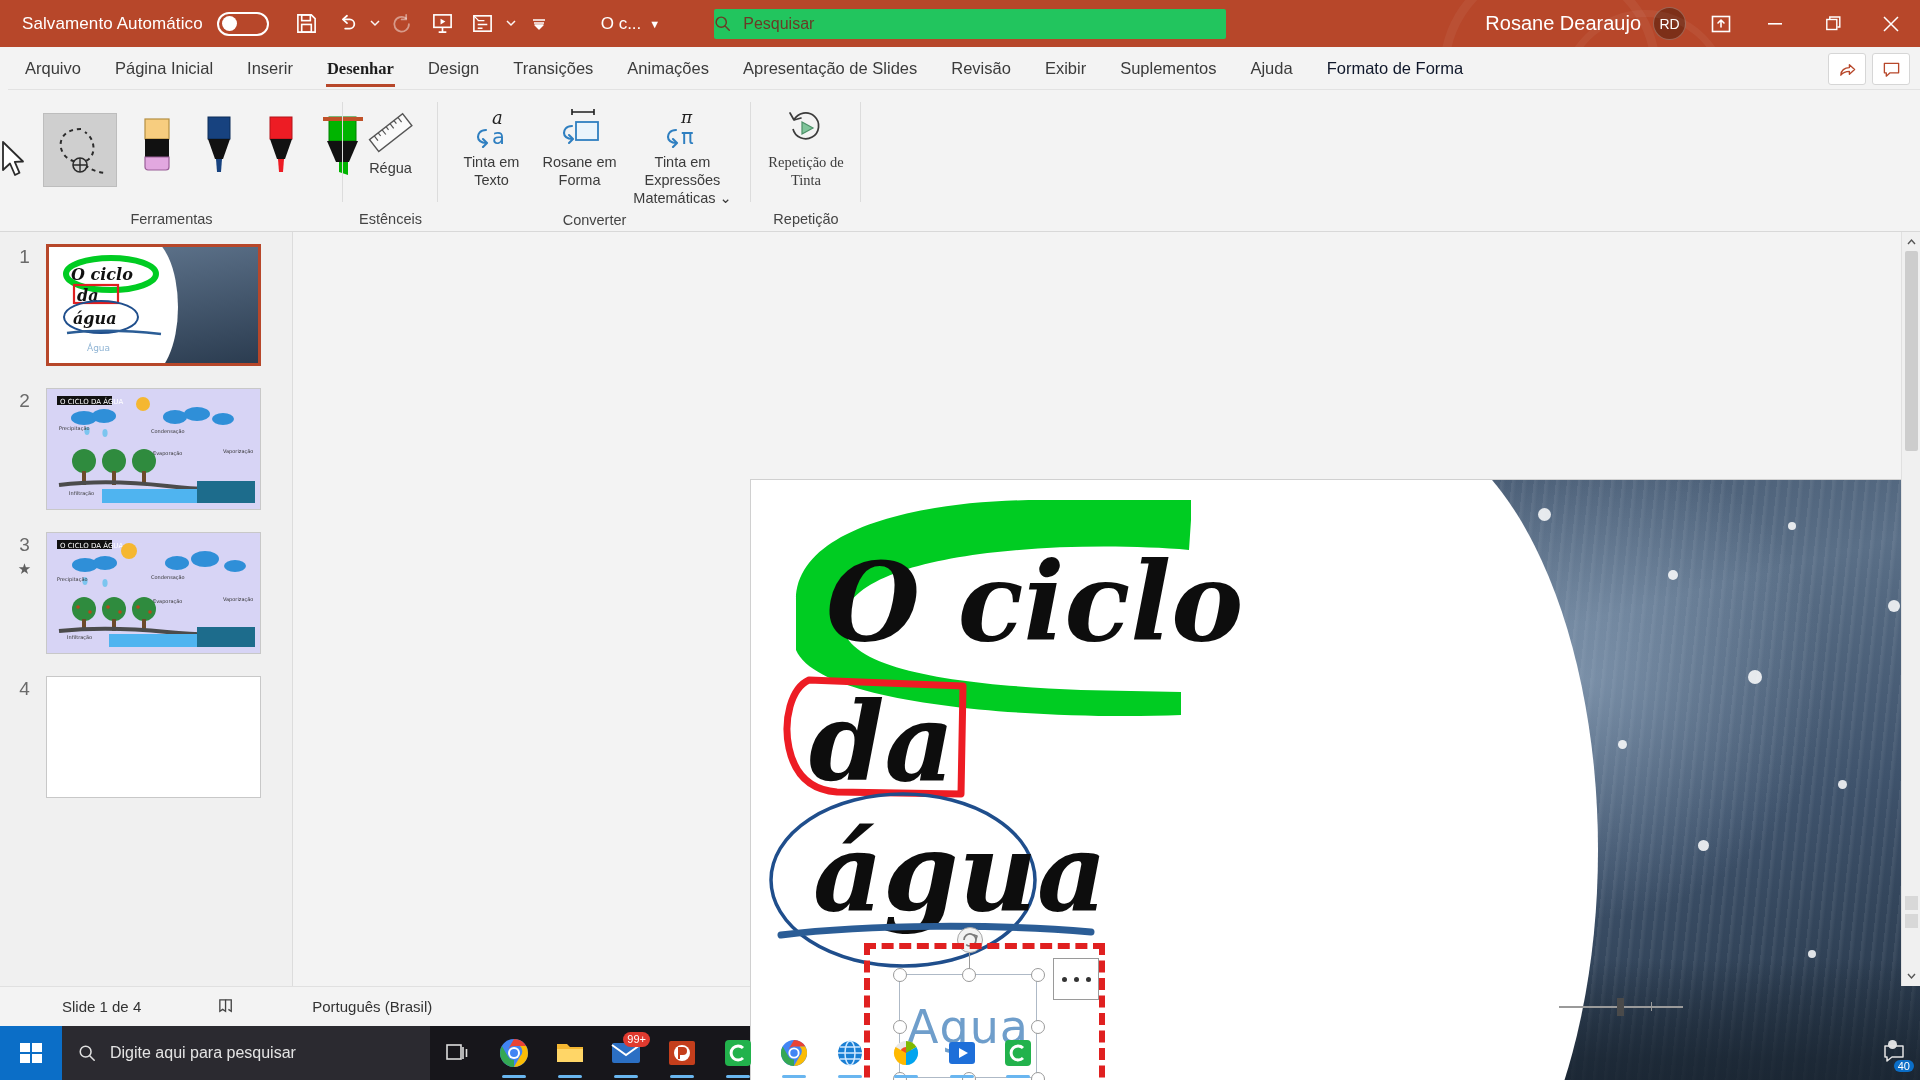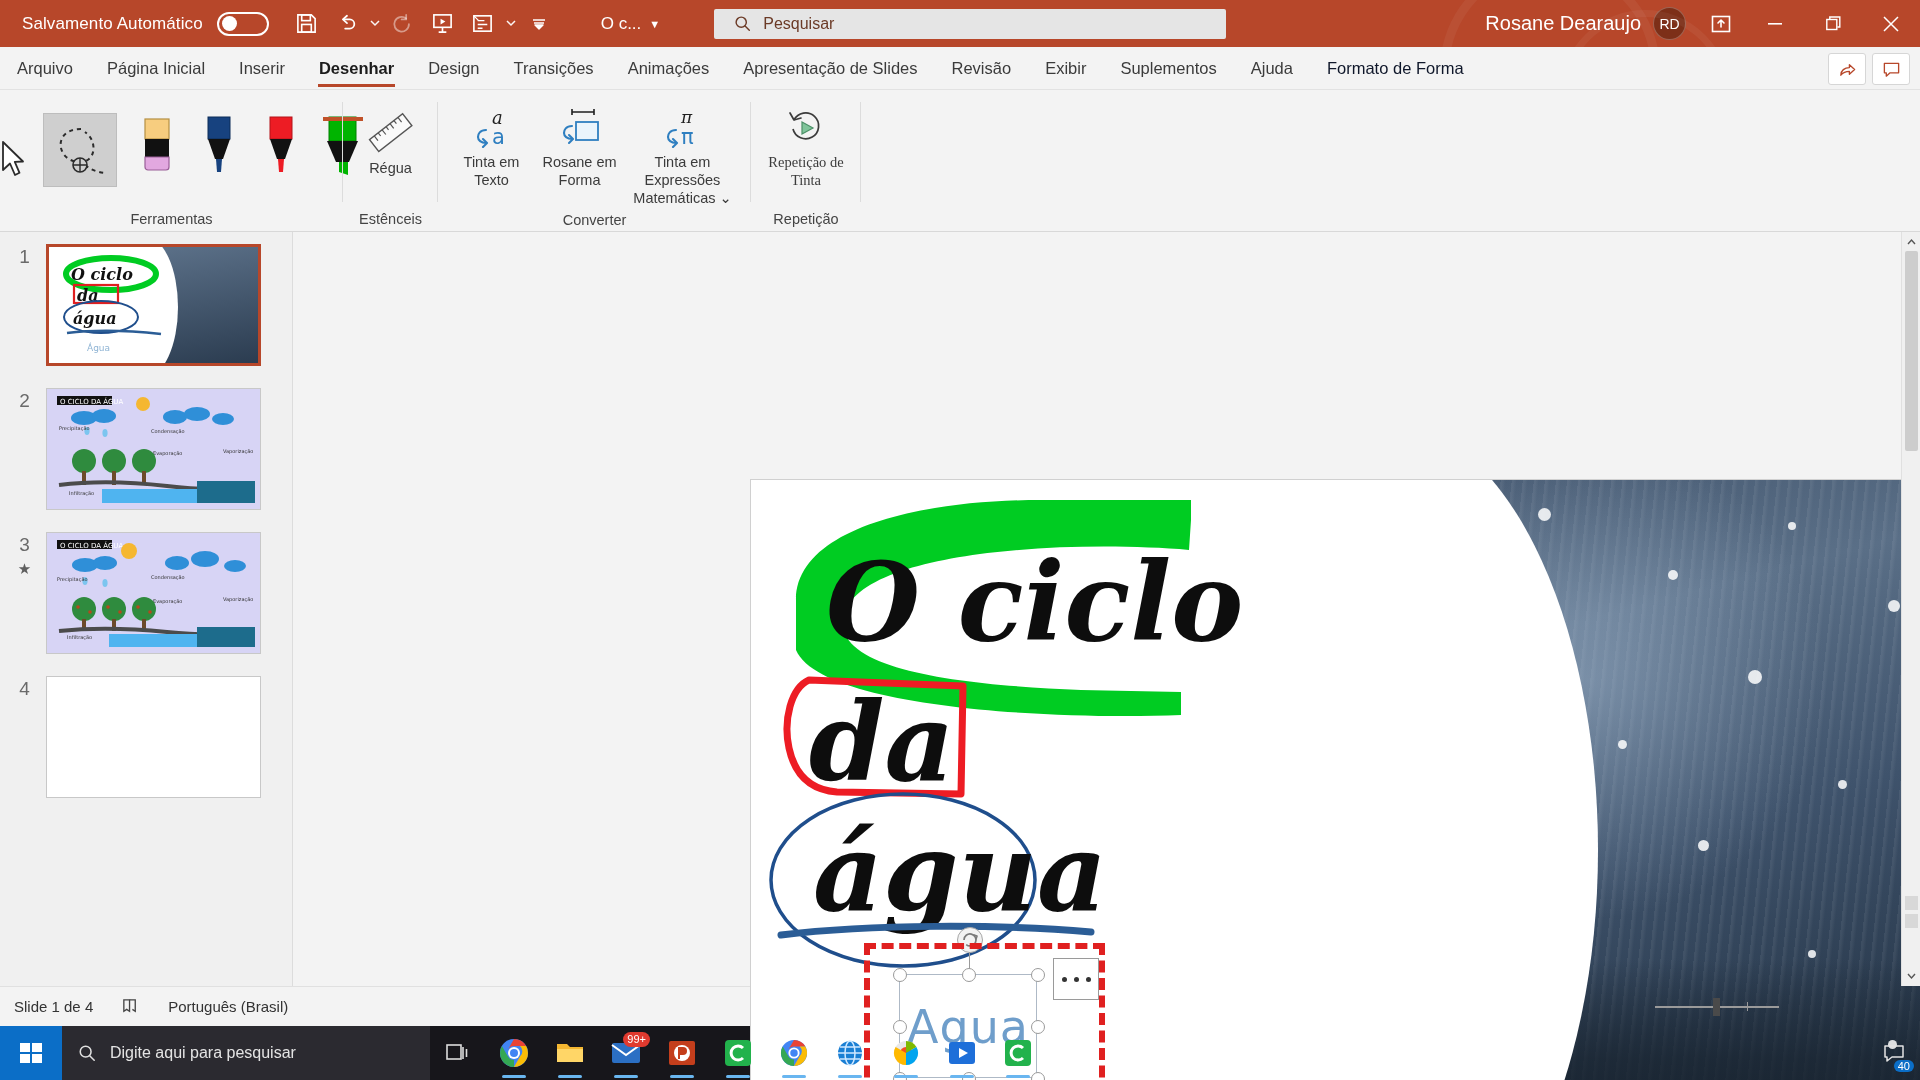--- a/index.html
+++ b/index.html
@@ -34,44 +34,44 @@
     width:40px;height:40px;display:flex;align-items:center;justify-content:center;
     flex:0 0 auto; position:relative;
   }
   .tb-btn svg{ display:block; }
   .tb-chev{ width:16px;height:40px;display:flex;align-items:center;justify-content:center;font-size:11px;opacity:.95;}
   .doc-title{
     margin-left:42px; font-size:17px; display:flex; align-items:center; gap:8px; white-space:nowrap;
   }
   .doc-title .cv{font-size:11px;}
   .searchbox{
-    margin-left:54px; width:512px; height:30px; background:#e5e5e5; border-radius:2px;
-    display:flex; align-items:center; padding:0 20px; gap:12px; color:#5a2a17;
+    margin-left:54px; width:512px; height:30px; background:#22c55e; border-radius:2px;
+    display:flex; align-items:center; padding:0 0; gap:12px; color:#5a2a17;
   }
   .searchbox .ph{ font-size:16px; color:#6b3a26; }
   .spacer{ flex:1 1 auto; }
   .user-name{ font-size:20px; white-space:nowrap; }
   .avatar{
     width:33px;height:33px;border-radius:50%;background:#7d2f18;color:#fff;
     display:flex;align-items:center;justify-content:center;font-size:14px;margin:0 10px 0 12px;
     border:1px solid rgba(255,255,255,.25);
   }
   .win-btn{ width:58px;height:47px;display:flex;align-items:center;justify-content:center;}
   .ribbon-display{ width:50px;height:47px;display:flex;align-items:center;justify-content:center;}
 
   
   .tabsbar{
     height:43px; background:#f3f3f3; display:flex; align-items:flex-end; flex:0 0 43px;
-    border-bottom:1px solid #e2e2e2; position:relative;
+    border-bottom:1px solid #e2e2e2; position:relative;margin-left:8px;
   }
   .tab{
     padding:0 17px; height:41px; display:flex; align-items:center; font-size:16.5px;
     color:#3b3b3b; position:relative; white-space:nowrap;
   }
-  .tab.active{ color:#1c1c1c; font-weight:bold; }
+  .tab.active{ color:#1c1c1c; font-weight:bold;font-family:Liberation Serif, serif; }
   .tab.active::after{
     content:""; position:absolute; left:16px; right:16px; bottom:2px; height:3px; background:#b7472a;
   }
   .tab.ctx{ color:#0f172a; }
   .tabs-right{ position:absolute; right:10px; bottom:4px; display:flex; gap:6px; }
   .tab-ic{
     width:38px;height:32px;border:1px solid #d6d6d6;background:#fff;border-radius:3px;
     display:flex;align-items:center;justify-content:center;
   }
 
@@ -174,21 +174,21 @@
   }
   .vscroll .arrow{ height:19px; display:flex;align-items:center;justify-content:center; font-size:9px;color:#666;}
   .vscroll .thumbbar{ position:absolute; top:19px; left:3px; width:13px; height:200px; background:#cdcdcd; border-radius:2px;}
   .vscroll .mini{ position:absolute; left:3px; width:13px; height:14px; background:#d8d8d8; }
 
   
   .status{
     height:40px; flex:0 0 40px; background:#f3f3f3; display:flex; align-items:center;
     border-top:1px solid #e0e0e0; font-size:15px; color:#333;
   }
-  .status .item{ padding:0 14px; display:flex; align-items:center; gap:8px; height:40px; white-space:nowrap;}
+  .status .item{ padding:0 14px; display:flex; align-items:center; gap:8px; height:40px; white-space:nowrap;margin-left:48px;}
   .viewbtn{ width:50px;height:34px;display:flex;align-items:center;justify-content:center;}
   .viewbtn.on{ background:#d8d8d8; }
   .zoomline{ display:flex; align-items:center; gap:0; padding:0 10px;}
   .ztrack{ width:124px; height:2px; background:#9a9a9a; position:relative; margin:0 10px;}
   .zthumb{ position:absolute; left:58px; top:-8px; width:7px;height:18px;background:#4a4a4a;}
   .zmid{ position:absolute; left:92px; top:-4px; width:1px;height:9px;background:#9a9a9a;}
 
   
   .taskbar{
     height:54px; flex:0 0 54px; background:#17161b; display:flex; align-items:center; color:#fff;

